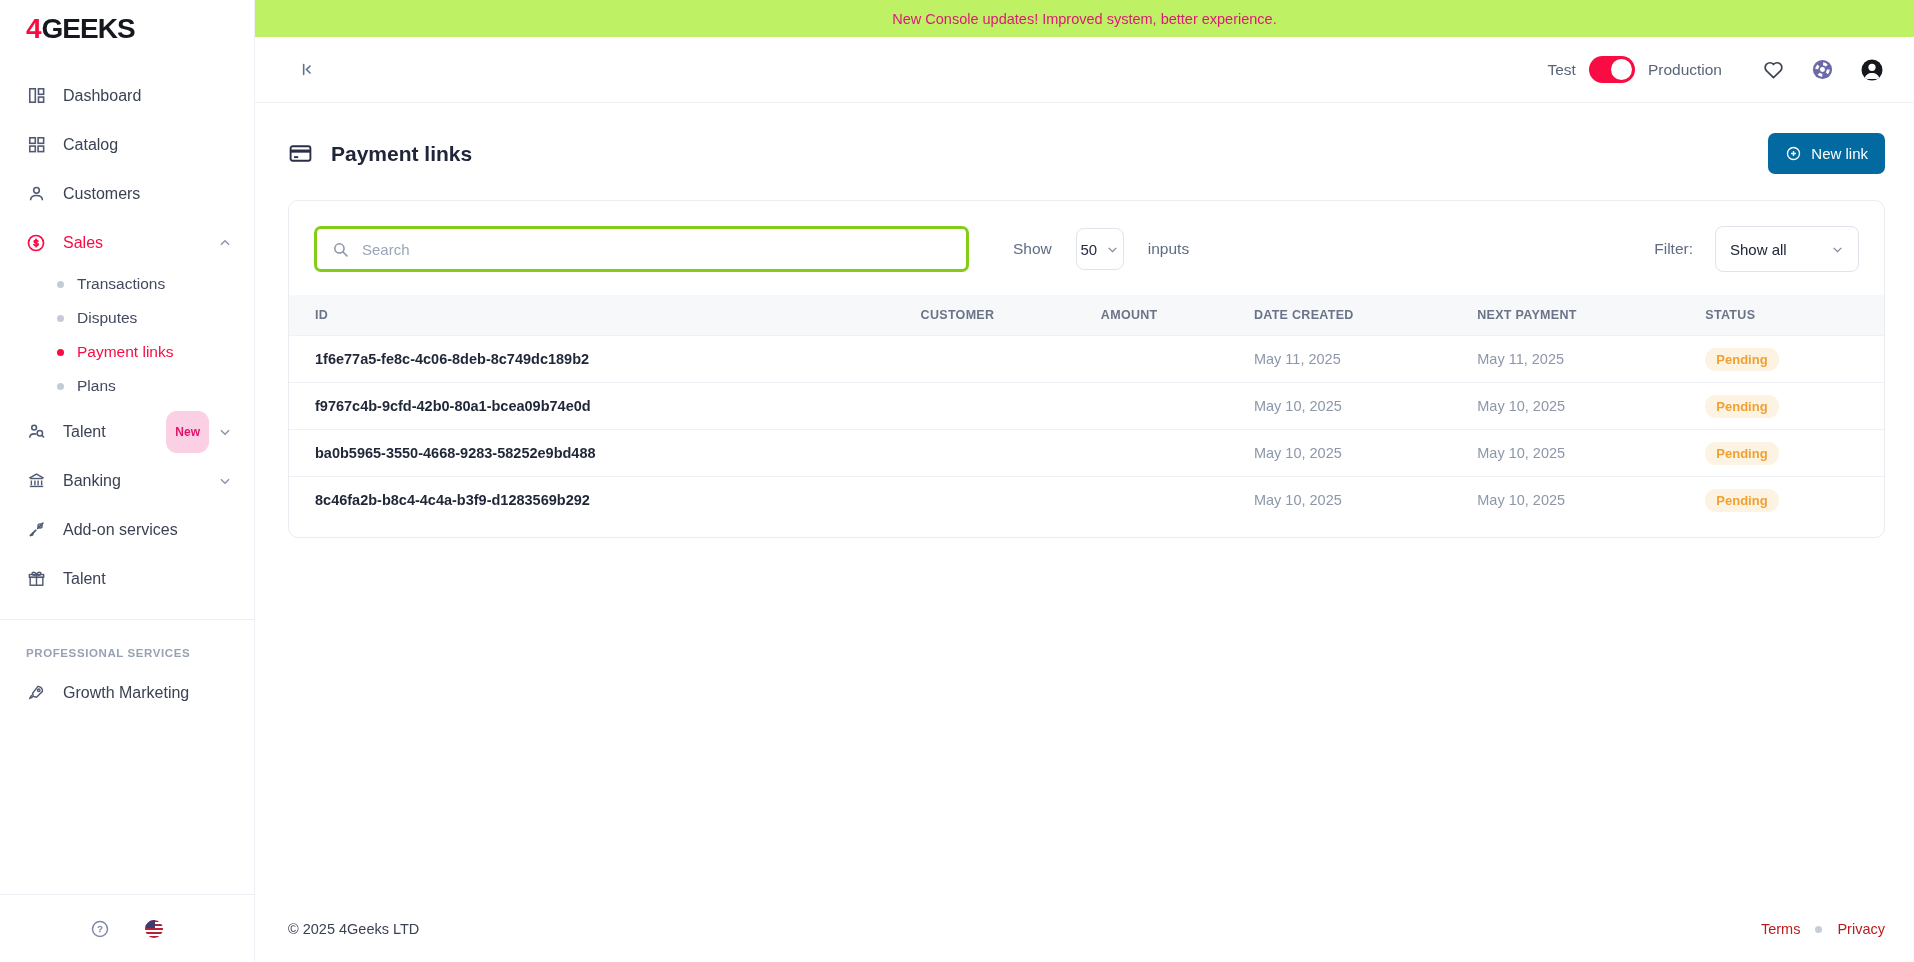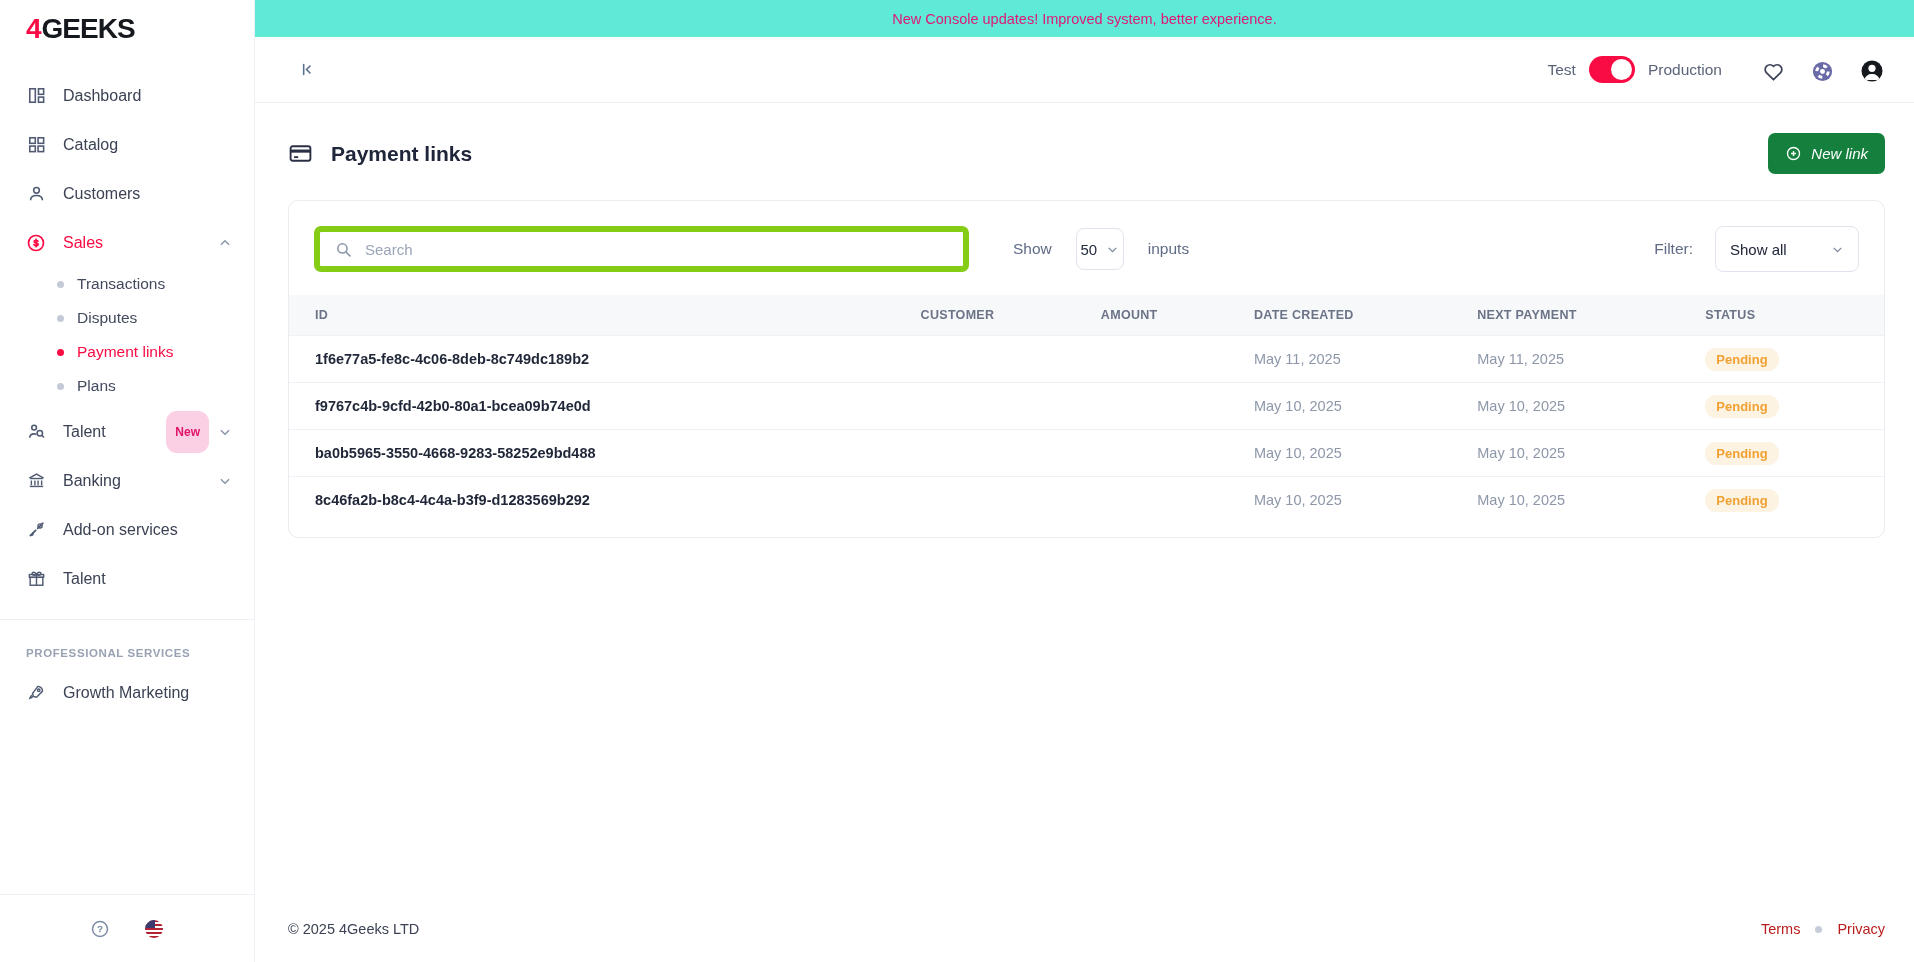--- a/index.html
+++ b/index.html
@@ -29,38 +29,38 @@
   .sub-item.active { color:#f90b43; }
   .sub-item.active .dot { background:#f90b43; }
   .side-divider { height:1px; background:#eceff3; margin-top:16px; }
   .section-label { padding:27px 0 0 26px; font-size:11.5px; font-weight:700; letter-spacing:.6px; color:#99a2b3; }
   .section-items { padding-top:9px; }
   .sidebar-footer { margin-top:auto; border-top:1px solid #eceff3; height:68px; display:flex; align-items:center; justify-content:center; gap:34px; }
   .round-ic { display:flex; cursor:pointer; }
 
   
   .main { flex:1; display:flex; flex-direction:column; min-width:0; }
-  .banner { height:37px; background:#5eead4; display:flex; align-items:center; justify-content:center; font-size:14.5px; color:#df1879; }
+  .banner { height:37px; background:#bef264; display:flex; align-items:center; justify-content:center; font-size:14.5px; color:#df1879; }
   .topbar { height:66px; border-bottom:1px solid #eef0f4; display:flex; align-items:center; padding:0 30px 0 43px; background:#fff; }
   .collapse-btn { color:#5a6f8f; display:flex; cursor:pointer; }
-  .topbar-right { margin-left:auto; display:flex; align-items:flex-end; gap:26px; }
+  .topbar-right { margin-left:auto; display:flex; align-items:center; gap:26px; }
   .mode { display:flex; align-items:center; gap:13px; font-size:15.5px; color:#5a6478; margin-right:14px; }
   .toggle { width:46px; height:27px; border-radius:14px; background:#f90b43; position:relative; cursor:pointer; flex:none; }
   .toggle .knob { position:absolute; width:21px; height:21px; border-radius:50%; background:#fff; top:3px; right:3px; }
 
   
   .content { flex:1; display:flex; flex-direction:column; padding:0 29px 0 33px; }
   .title-row { display:flex; align-items:center; margin-top:30px; }
   .title-icon { color:#2a2f45; display:flex; }
   .page-title { font-size:21px; font-weight:700; color:#20263a; margin-left:18px; }
-  .new-link-btn { margin-left:auto; background:#15803d; color:#fff; height:41px; padding:0 17px; border:none; border-radius:7px; font-size:15px; font-family:inherit; display:flex; align-items:center; gap:9px; cursor:pointer;font-style:italic; }
+  .new-link-btn { margin-left:auto; background:#0369a1; color:#fff; height:41px; padding:0 17px; border:none; border-radius:7px; font-size:15px; font-family:inherit; display:flex; align-items:center; gap:9px; cursor:pointer; }
 
   .card { margin-top:26px; border:1px solid #e9ecf1; border-radius:10px; background:#fff; padding-bottom:14px; }
   .card-toolbar { display:flex; align-items:center; padding:25px 25px 23px 25px; }
-  .search-box { width:655px; height:46px; border:6px solid #84cc16; border-radius:7px; display:flex; align-items:center; padding:0 15px; gap:11px; background:#fff; }
+  .search-box { width:655px; height:46px; border:3px solid #84cc16; border-radius:7px; display:flex; align-items:center; padding:0 15px; gap:11px; background:#fff; }
   .search-box svg { flex:none; color:#8b95a7; }
   .search-box input { border:none; outline:none; font-size:15px; color:#3b4254; flex:1; font-family:inherit; background:transparent; }
   .search-box input::placeholder { color:#9aa5b8; }
   .show-group { display:flex; align-items:center; gap:24px; margin-left:44px; color:#5f6b85; font-size:15.5px; }
   .pagesize { width:48px; height:42px; border:1px solid #dfe4ec; border-radius:8px; display:flex; align-items:center; justify-content:center; gap:9px; font-size:15px; color:#252c41; cursor:pointer; }
   .pagesize .sel-chev, .filter-select .sel-chev { color:#7d88a0; display:flex; }
   .filter-group { margin-left:auto; display:flex; align-items:center; gap:22px; color:#5f6b85; font-size:15.5px; }
   .filter-select { width:144px; height:46px; border:1px solid #dfe4ec; border-radius:8px; display:flex; align-items:center; padding:0 14px; font-size:15px; color:#20263a; cursor:pointer; }
   .filter-select .sel-chev { margin-left:auto; }
 

